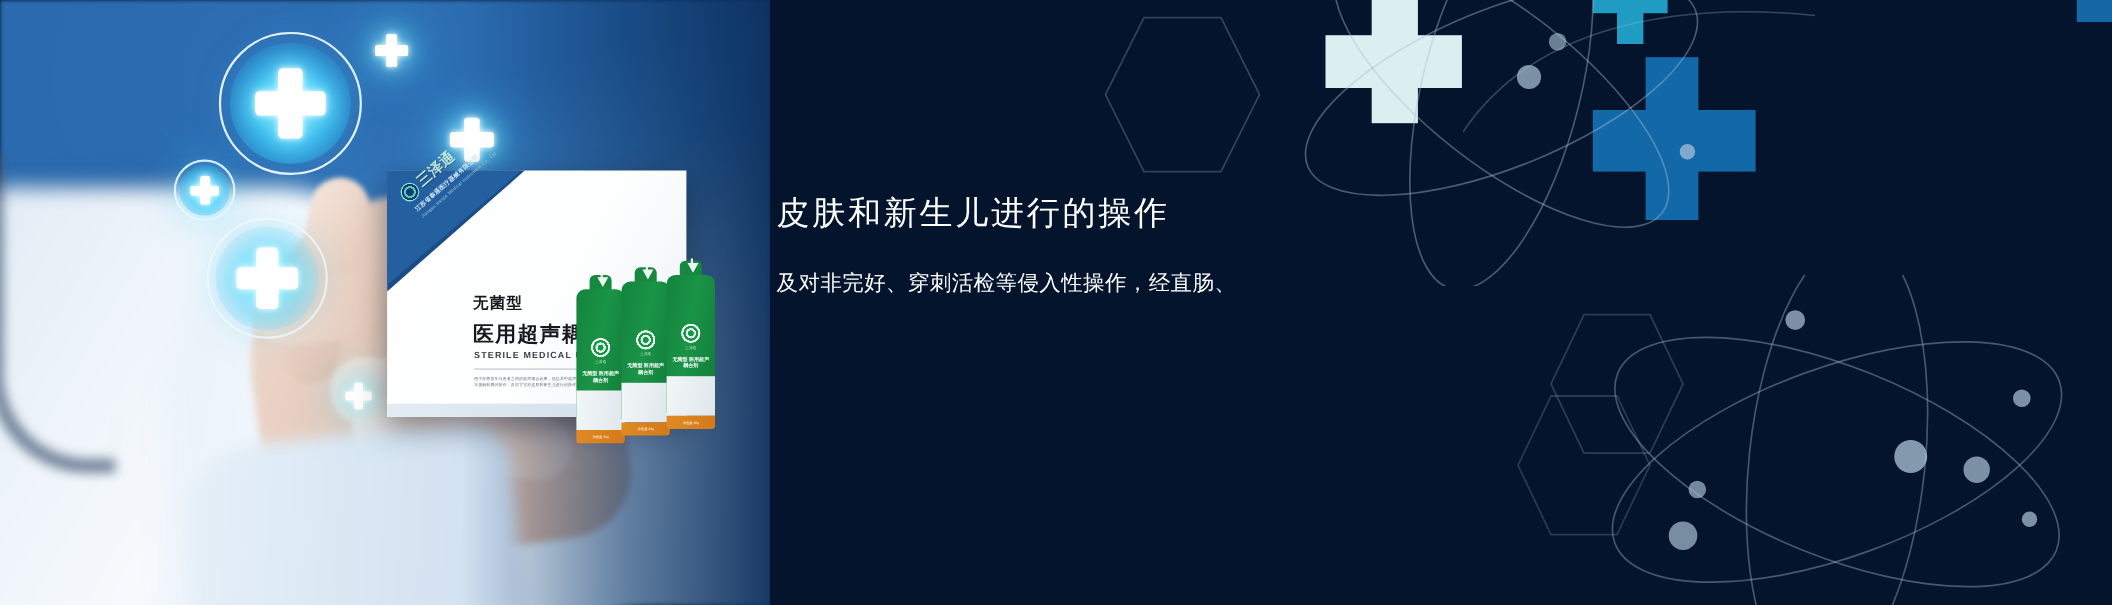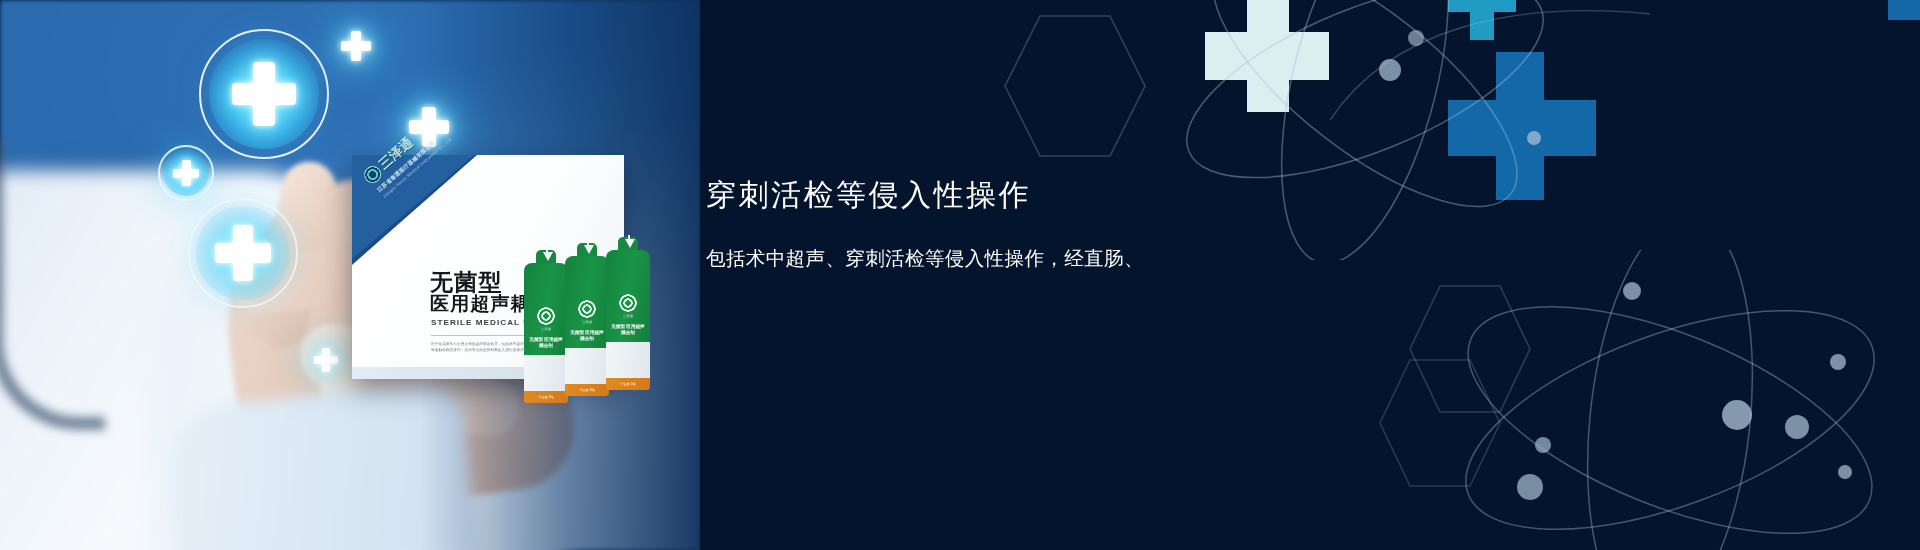--- a/index.html
+++ b/index.html
@@ -132,21 +132,21 @@
   }
   .brand-sub1 {
     font-size:5.4px; font-weight:700; color:#cfe6f5; letter-spacing:.35px;
     white-space:nowrap; margin-top:4px; margin-left:2px;
   }
   .brand-sub2 {
     font-size:4.2px; color:#9fc4dd; letter-spacing:.22px;
     white-space:nowrap; margin-top:1.5px; margin-left:2px;
   }
   .box-title1 {
-    position:absolute; left:78px; top:112px; font-size:23px; font-weight:700;
+    position:absolute; left:78px; top:112px; font-size:14px; font-weight:700;
     color:#15181c; letter-spacing:1.2px;
   }
   .box-title2 {
     position:absolute; left:78px; top:136px; font-size:19px; font-weight:700;
     color:#15181c; letter-spacing:1.2px;
   }
   .box-en {
     position:absolute; left:79px; top:163px; font-size:8.1px; font-weight:700;
     color:#3b4147; letter-spacing:1.05px; white-space:nowrap;
   }
@@ -411,19 +411,19 @@
         <div class="white"></div>
         <div class="orange">
           <span>净含量 20g</span>
         </div>
       </div>
     </div>
 
   </div>
 
   <div id="copy">
-    <h1>穿刺活检等侵入性操作</h1>
+    <h1>皮肤和新生儿进行的操作</h1>
     <div class="desc">
-      <p>包括术中超声、穿刺活检等侵入性操作，经直肠、</p>
+      <p>及对非完好、穿刺活检等侵入性操作，经直肠、</p>
     </div>
   </div>
 
 </div>
 
 </body></html>

